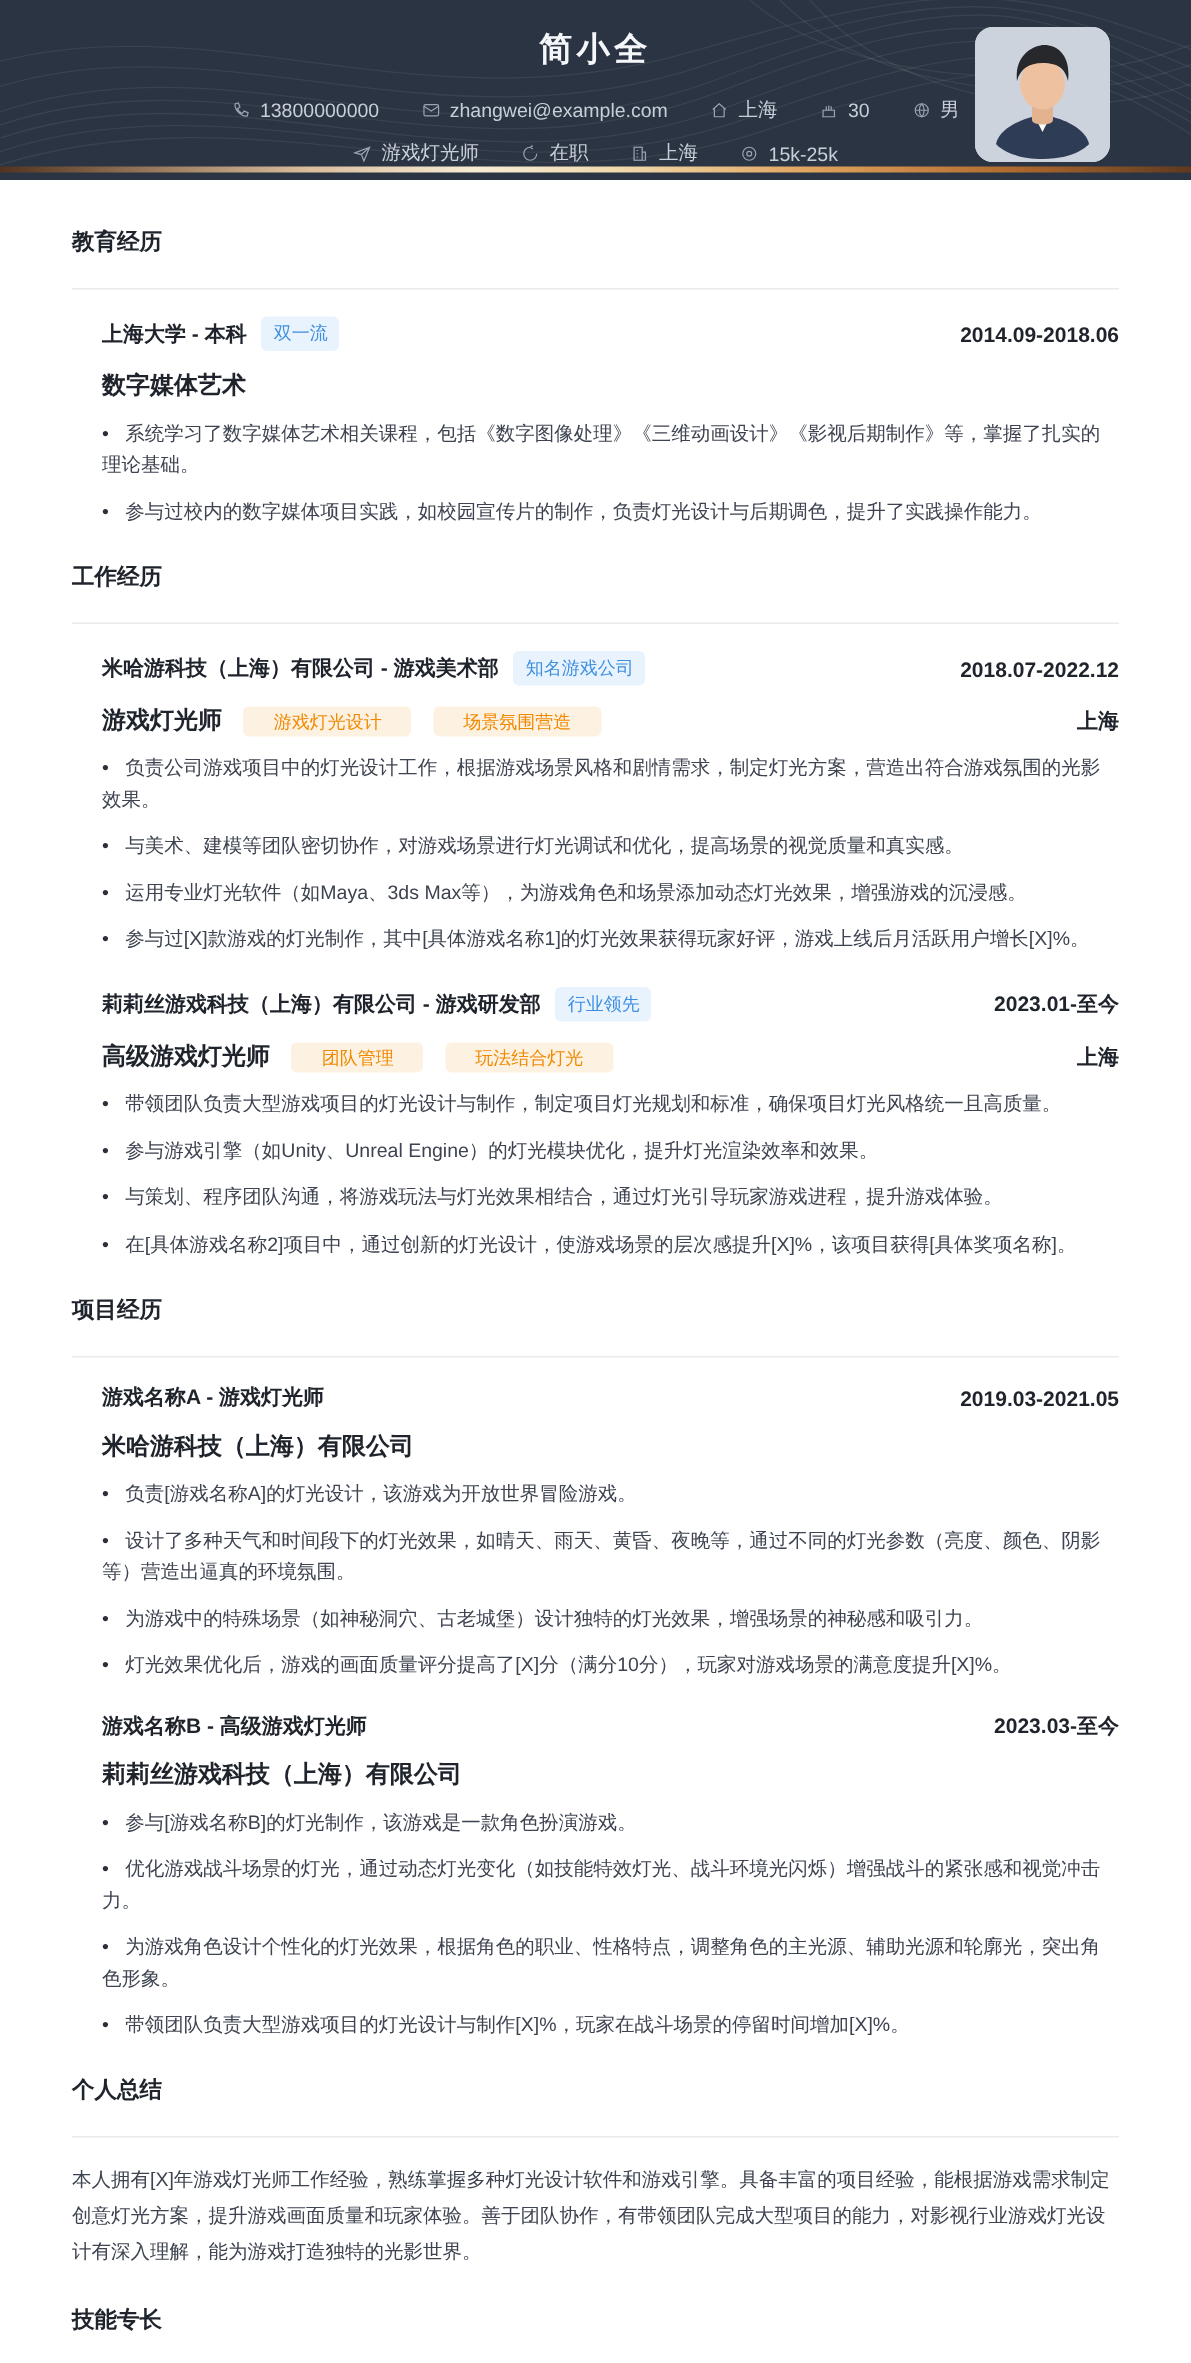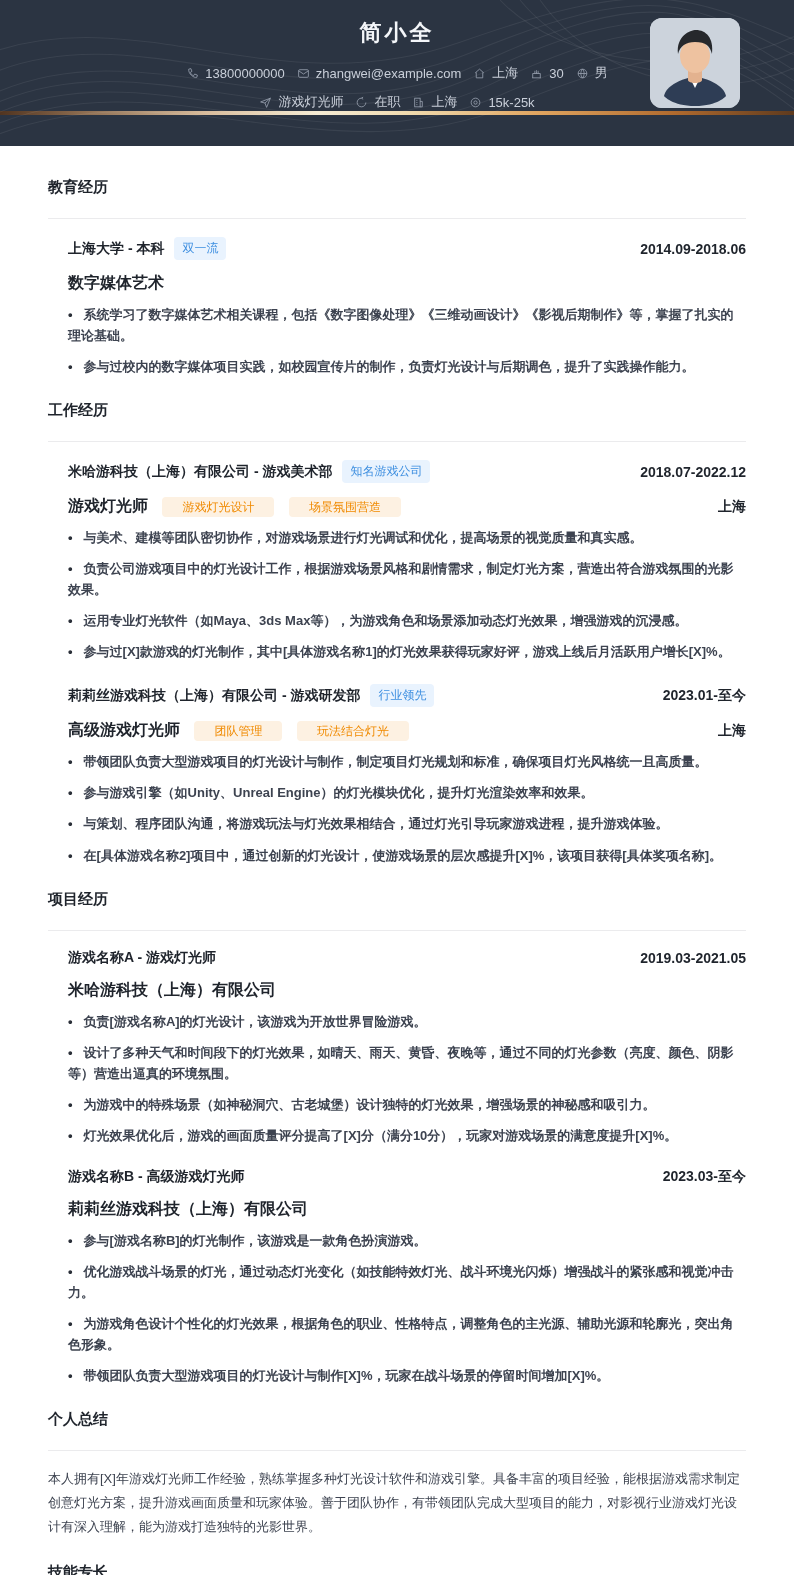--- a/index.html
+++ b/index.html
@@ -18,32 +18,32 @@
   body{
     width:794px;
     font-family:"Liberation Sans","DejaVu Sans",sans-serif;
     color:var(--text-main);
     margin:0 auto;
   }
   
   .header{
     position:relative;
     background:var(--header-bg);
-    height:146px;
+    height:120px;
     overflow:hidden;
     color:#c9cfd9;
   }
   .waves{position:absolute;inset:0;width:100%;height:100%;}
   .header-inner{position:relative;z-index:2;text-align:center;padding-top:18px;}
   .person-name{
     color:#f4f6f9;font-size:22px;font-weight:600;letter-spacing:3px;
   }
   .contact-row{
     display:flex;justify-content:center;align-items:center;
-    gap:12px;margin-top:16px;font-size:13px;
+    gap:28px;margin-top:16px;font-size:13px;
   }
   .contact-row.second{margin-top:11px;}
   .ci{display:inline-flex;align-items:center;gap:6px;white-space:nowrap;}
   .ci svg{width:13px;height:13px;stroke:#9aa3b2;fill:none;stroke-width:1.5;}
   .avatar{
     position:absolute;z-index:3;top:18px;right:54px;
     width:90px;height:90px;border-radius:12px;overflow:hidden;
     background:#ccd3dc;
   }
   .accent-bar{
@@ -68,21 +68,21 @@
   .badge{
     font-size:12px;color:var(--badge-blue);background:var(--badge-blue-bg);
     padding:3px 8px;border-radius:4px;white-space:nowrap;
   }
   .tag{
     font-size:12px;color:var(--tag-orange);background:var(--tag-orange-bg);
     padding:3px 20px;border-radius:4px;margin-left:10px;white-space:nowrap;
   }
   .bullets{margin-top:4px;}
   .bullet{
-    font-size:13px;line-height:1.62;margin-top:10px;color:var(--text-main);font-weight:bold;
+    font-size:13px;line-height:1.62;margin-top:10px;color:var(--text-main);
   }
   .bullet::before{content:"•";margin-right:11px;color:#2a2f38;}
   .summary-text{font-size:13px;line-height:1.85;margin-top:16px;color:var(--text-main);}
   
   .skills-grid{
     display:grid;grid-template-columns:1fr 1fr;
     column-gap:60px;row-gap:22px;margin-top:20px;
   }
   .skill-row{display:flex;align-items:center;gap:10px;font-style:italic;}
   .skill-label{font-size:13px;color:#2a2f38;white-space:nowrap;}
@@ -230,22 +230,22 @@
         </div>
         <div class="entry-sub">
           <span>
             <span class="entry-role">游戏灯光师</span>
             <span class="tag">游戏灯光设计</span>
             <span class="tag">场景氛围营造</span>
           </span>
           <span class="entry-loc">上海</span>
         </div>
         <div class="bullets">
+          <p class="bullet">负责公司游戏项目中的灯光设计工作，根据游戏场景风格和剧情需求，制定灯光方案，营造出符合游戏氛围的光影效果。</p>
           <p class="bullet">与美术、建模等团队密切协作，对游戏场景进行灯光调试和优化，提高场景的视觉质量和真实感。</p>
-          <p class="bullet">负责公司游戏项目中的灯光设计工作，根据游戏场景风格和剧情需求，制定灯光方案，营造出符合游戏氛围的光影效果。</p>
           <p class="bullet">运用专业灯光软件（如Maya、3ds Max等），为游戏角色和场景添加动态灯光效果，增强游戏的沉浸感。</p>
           <p class="bullet">参与过[X]款游戏的灯光制作，其中[具体游戏名称1]的灯光效果获得玩家好评，游戏上线后月活跃用户增长[X]%。</p>
         </div>
       </div>
 
       <div class="entry" style="margin-top:22px;">
         <div class="entry-head">
           <div class="entry-left">
             <span class="entry-title">莉莉丝游戏科技（上海）有限公司 - 游戏研发部</span>
             <span class="badge">行业领先</span>

